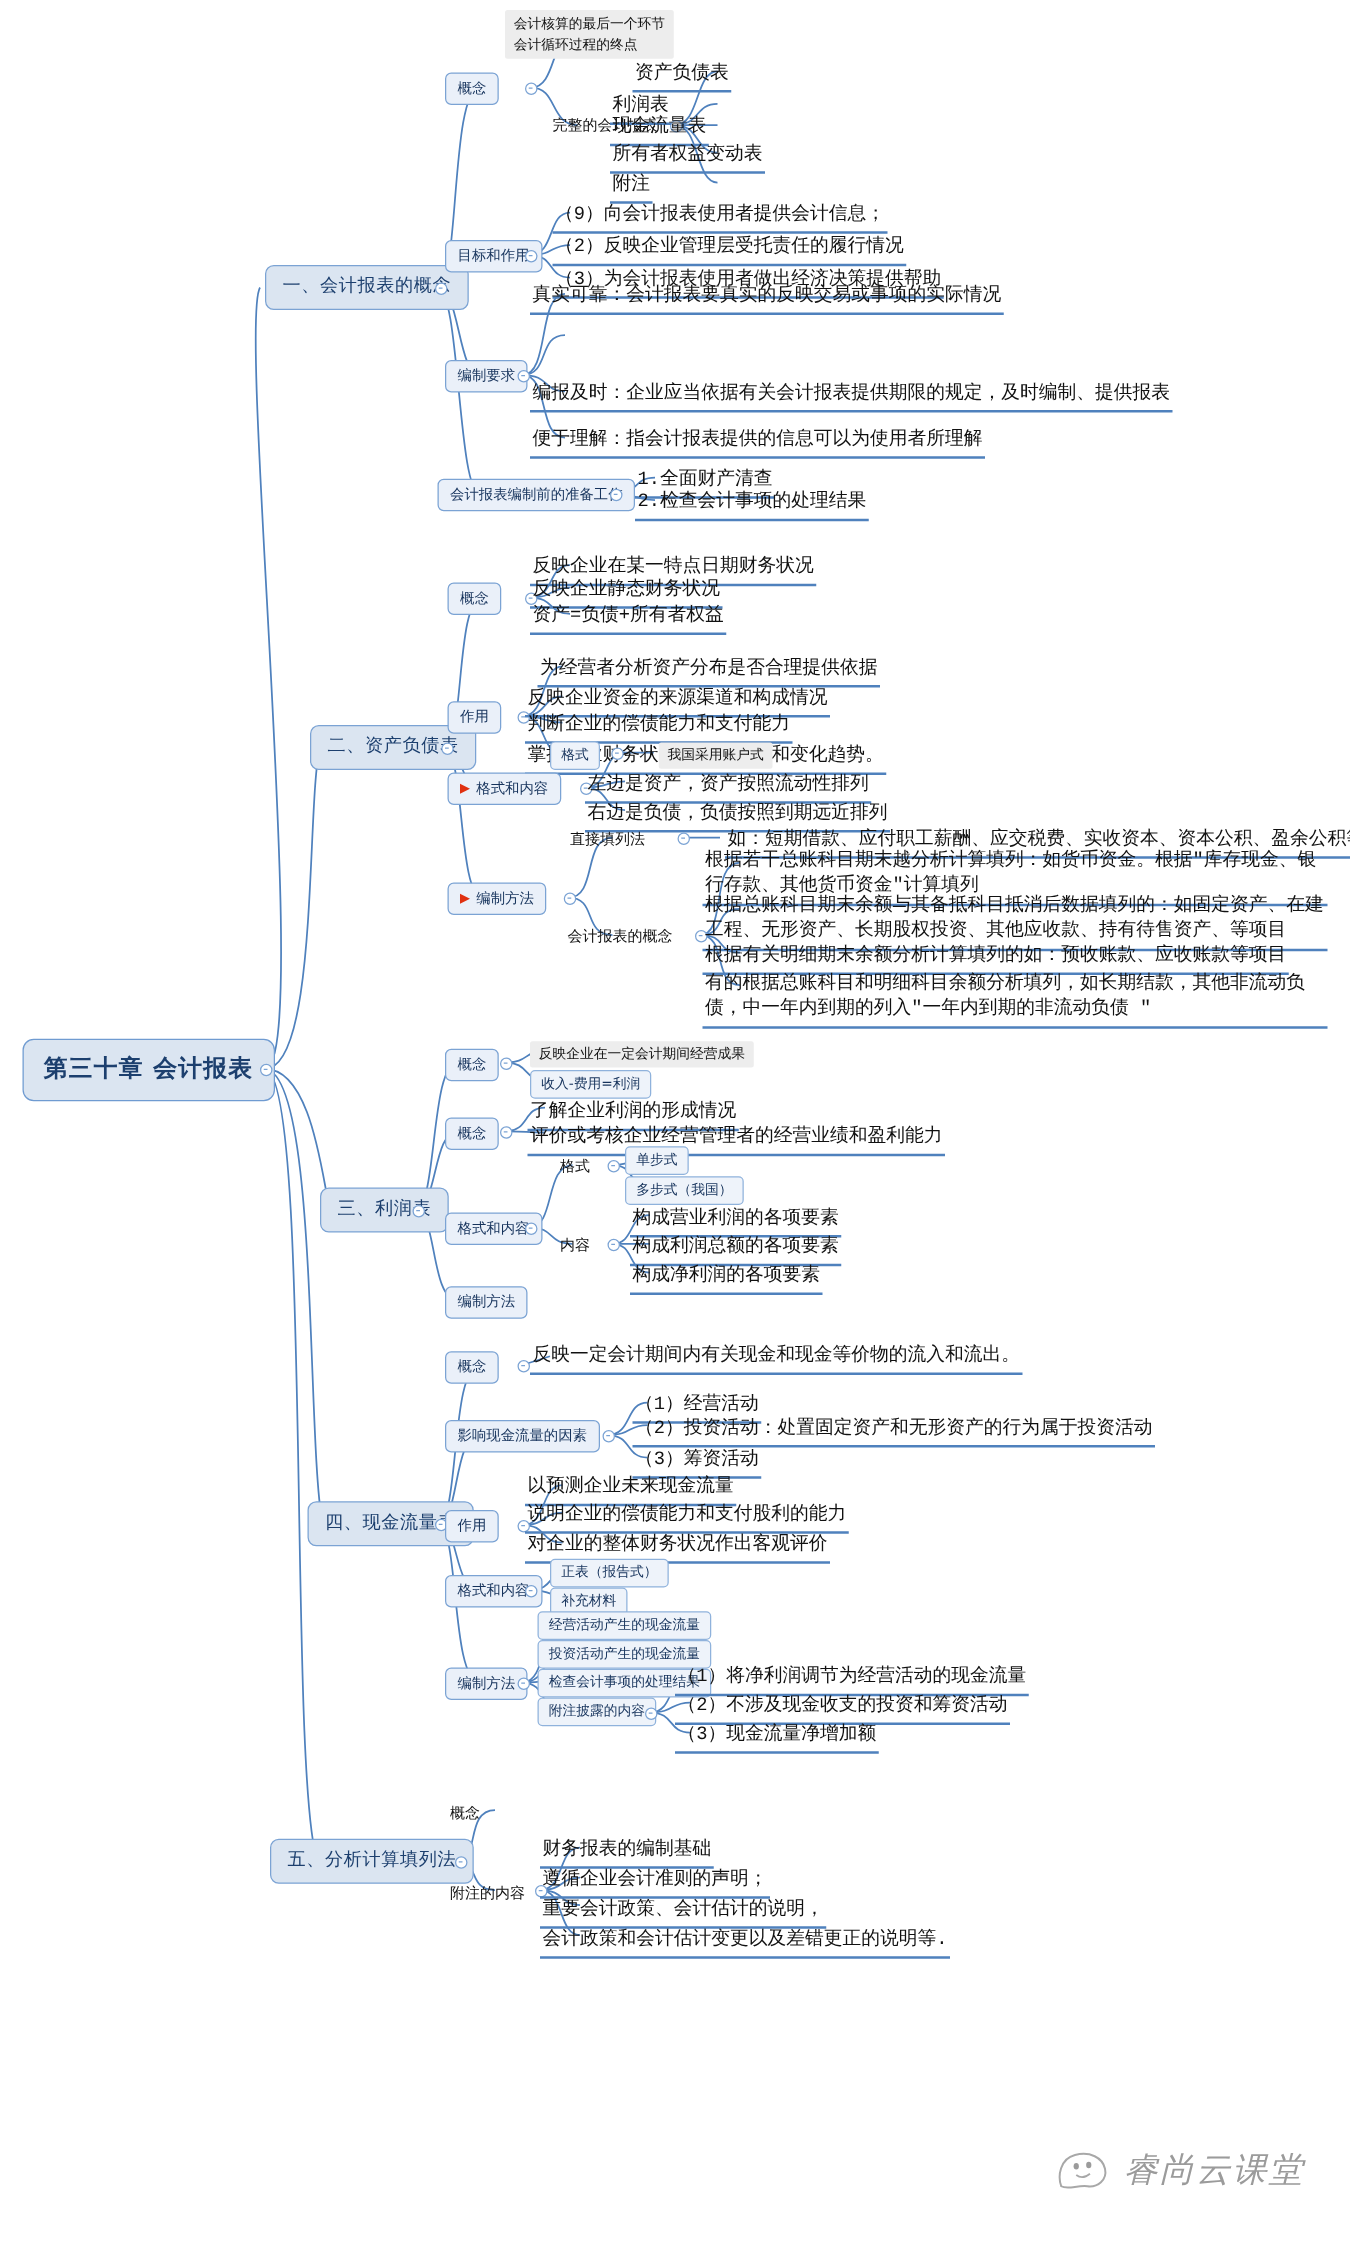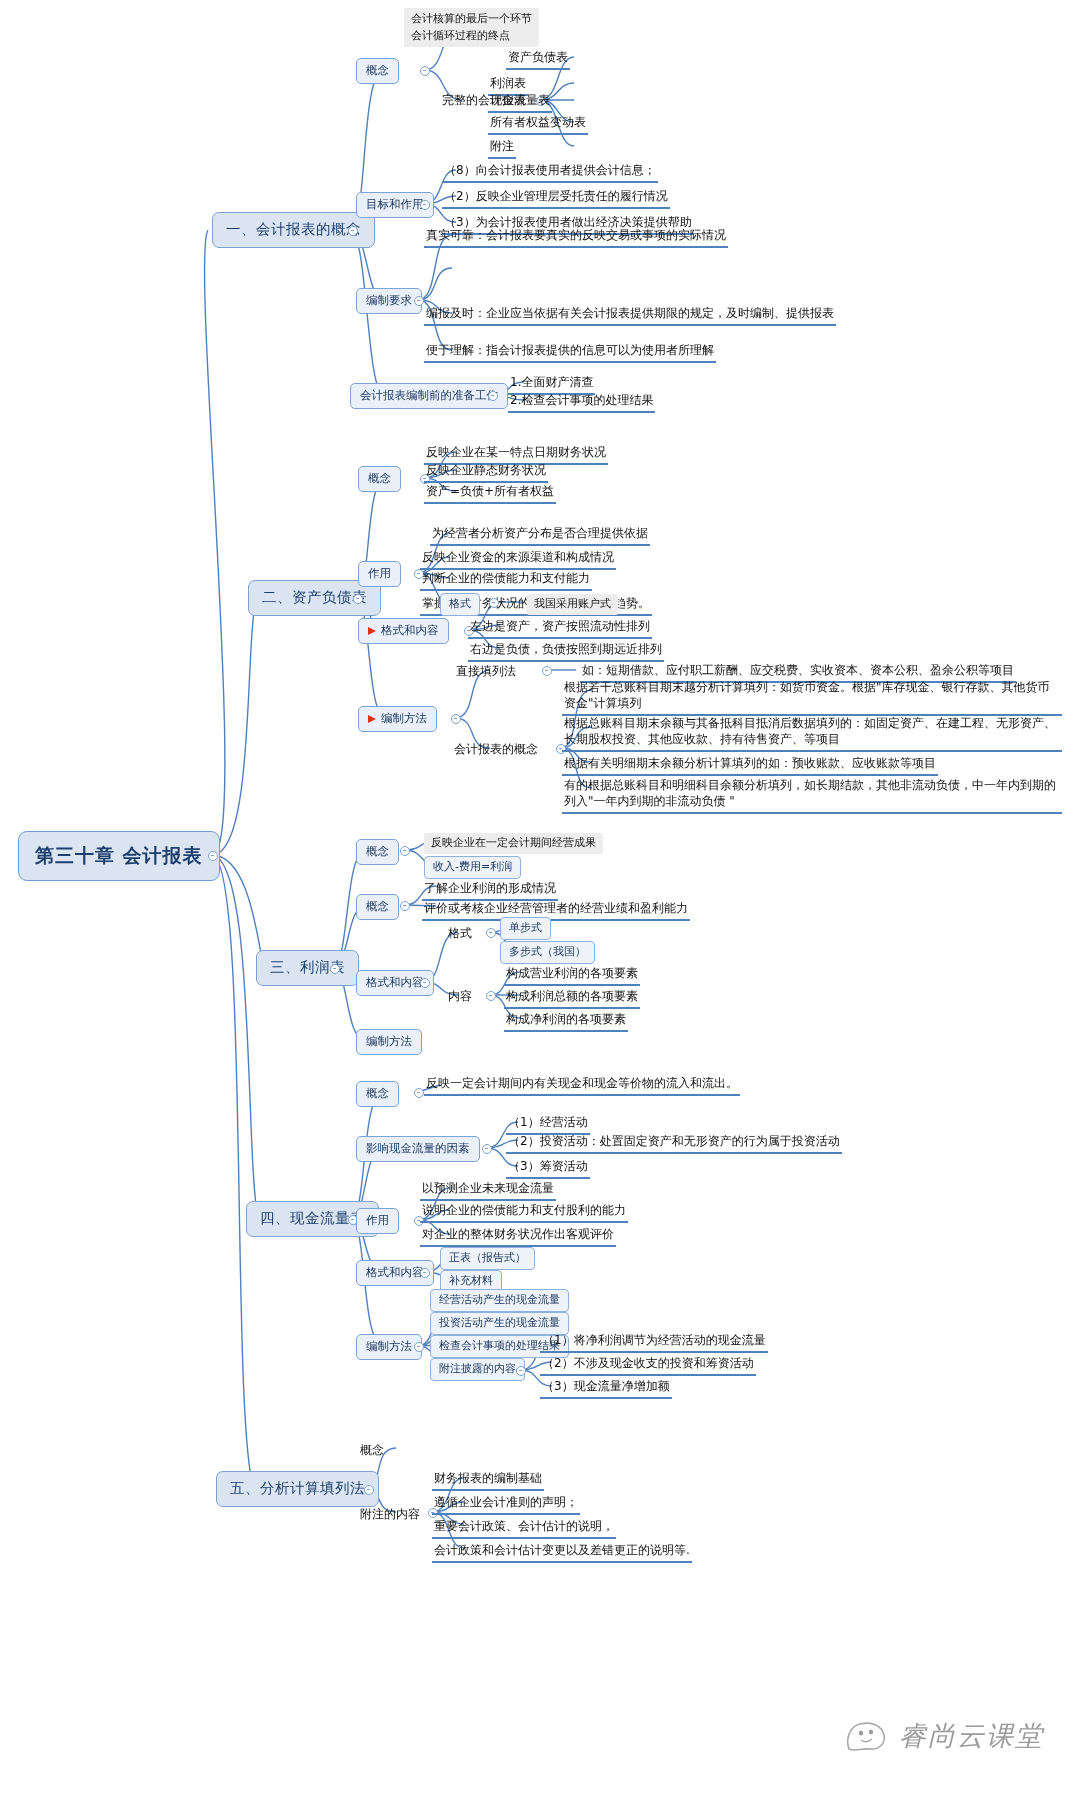--- a/index.html
+++ b/index.html
@@ -76,24 +76,25 @@
   
   .chip{
     background:#ededed;
     color:#111;
     font-size:11px;
     padding:3px 7px;
     border-radius:2px;
   }
   
   .leaf{
-    font-size:12px;
+    font-size:15px;
     color:#111;
     padding:2px 2px 3px 2px;
     border-bottom:2.2px solid #4f81bd;
+    font-family:Liberation Mono, monospace;
   }
   .leaf.wrap{white-space:normal;}
   .plain{
     font-size:12px;color:#111;padding:2px;
   }
   
   .dot{
     position:absolute;
     width:8px;height:8px;
     border:1.1px solid #7ba3d4;
@@ -256,21 +257,21 @@
   <div class="node plain" style="left:440px;top:90px;">完整的会计报表</div>
   <div class="dot" style="left:536px;top:96px;"></div>
   <div class="node leaf" style="left:506px;top:47px;">资产负债表</div>
   <div class="node leaf" style="left:488px;top:73px;">利润表</div>
   <div class="node leaf" style="left:488px;top:90px;">现金流量表</div>
   <div class="node leaf" style="left:488px;top:112px;">所有者权益变动表</div>
   <div class="node leaf" style="left:488px;top:136px;">附注</div>
 
   <div class="node lv2" style="left:356px;top:192px;">目标和作用</div>
   <div class="dot" style="left:420px;top:200px;"></div>
-  <div class="node leaf" style="left:442px;top:160px;">（8）向会计报表使用者提供会计信息；</div>
+  <div class="node leaf" style="left:442px;top:160px;">（9）向会计报表使用者提供会计信息；</div>
   <div class="node leaf" style="left:442px;top:186px;">（2）反映企业管理层受托责任的履行情况</div>
   <div class="node leaf" style="left:442px;top:212px;">（3）为会计报表使用者做出经济决策提供帮助</div>
 
   <div class="node lv2" style="left:356px;top:288px;">编制要求</div>
   <div class="dot" style="left:414px;top:296px;"></div>
   <div class="node leaf" style="left:424px;top:225px;">真实可靠：会计报表要真实的反映交易或事项的实际情况</div>
   <div class="node leaf" style="left:424px;top:303px;">编报及时：企业应当依据有关会计报表提供期限的规定，及时编制、提供报表</div>
   <div class="node leaf" style="left:424px;top:340px;">便于理解：指会计报表提供的信息可以为使用者所理解</div>
 
   <div class="node lv2" style="left:350px;top:383px;">会计报表编制前的准备工作</div>

